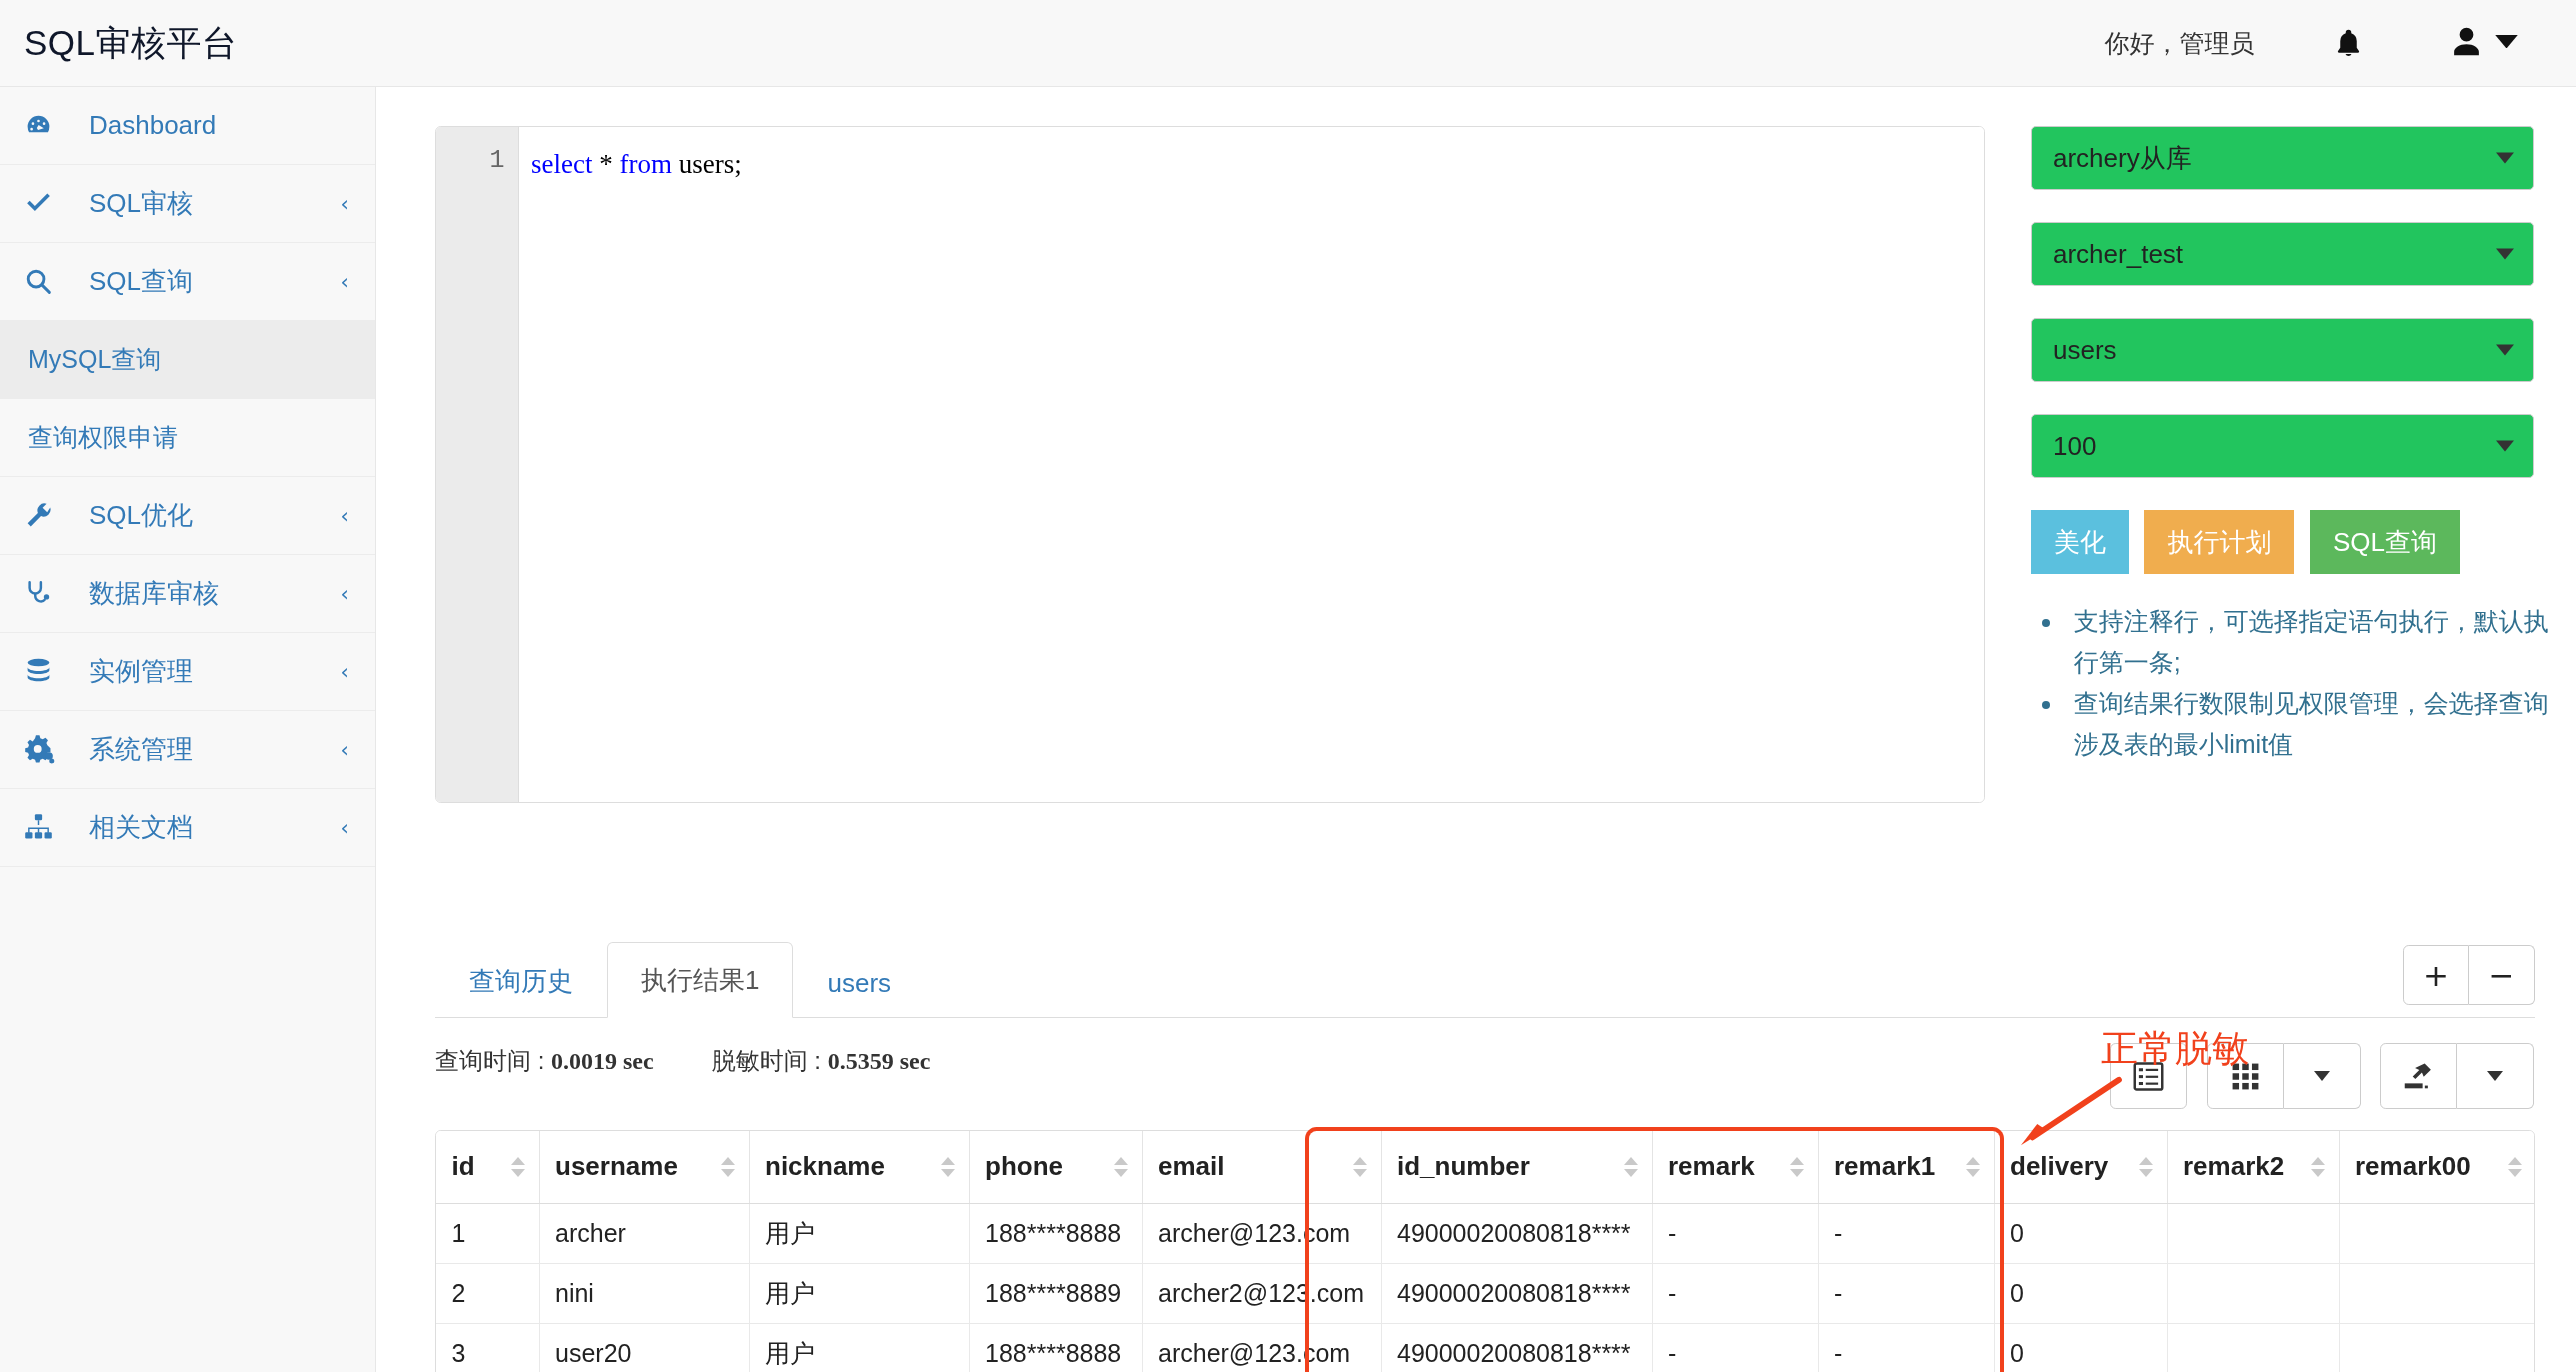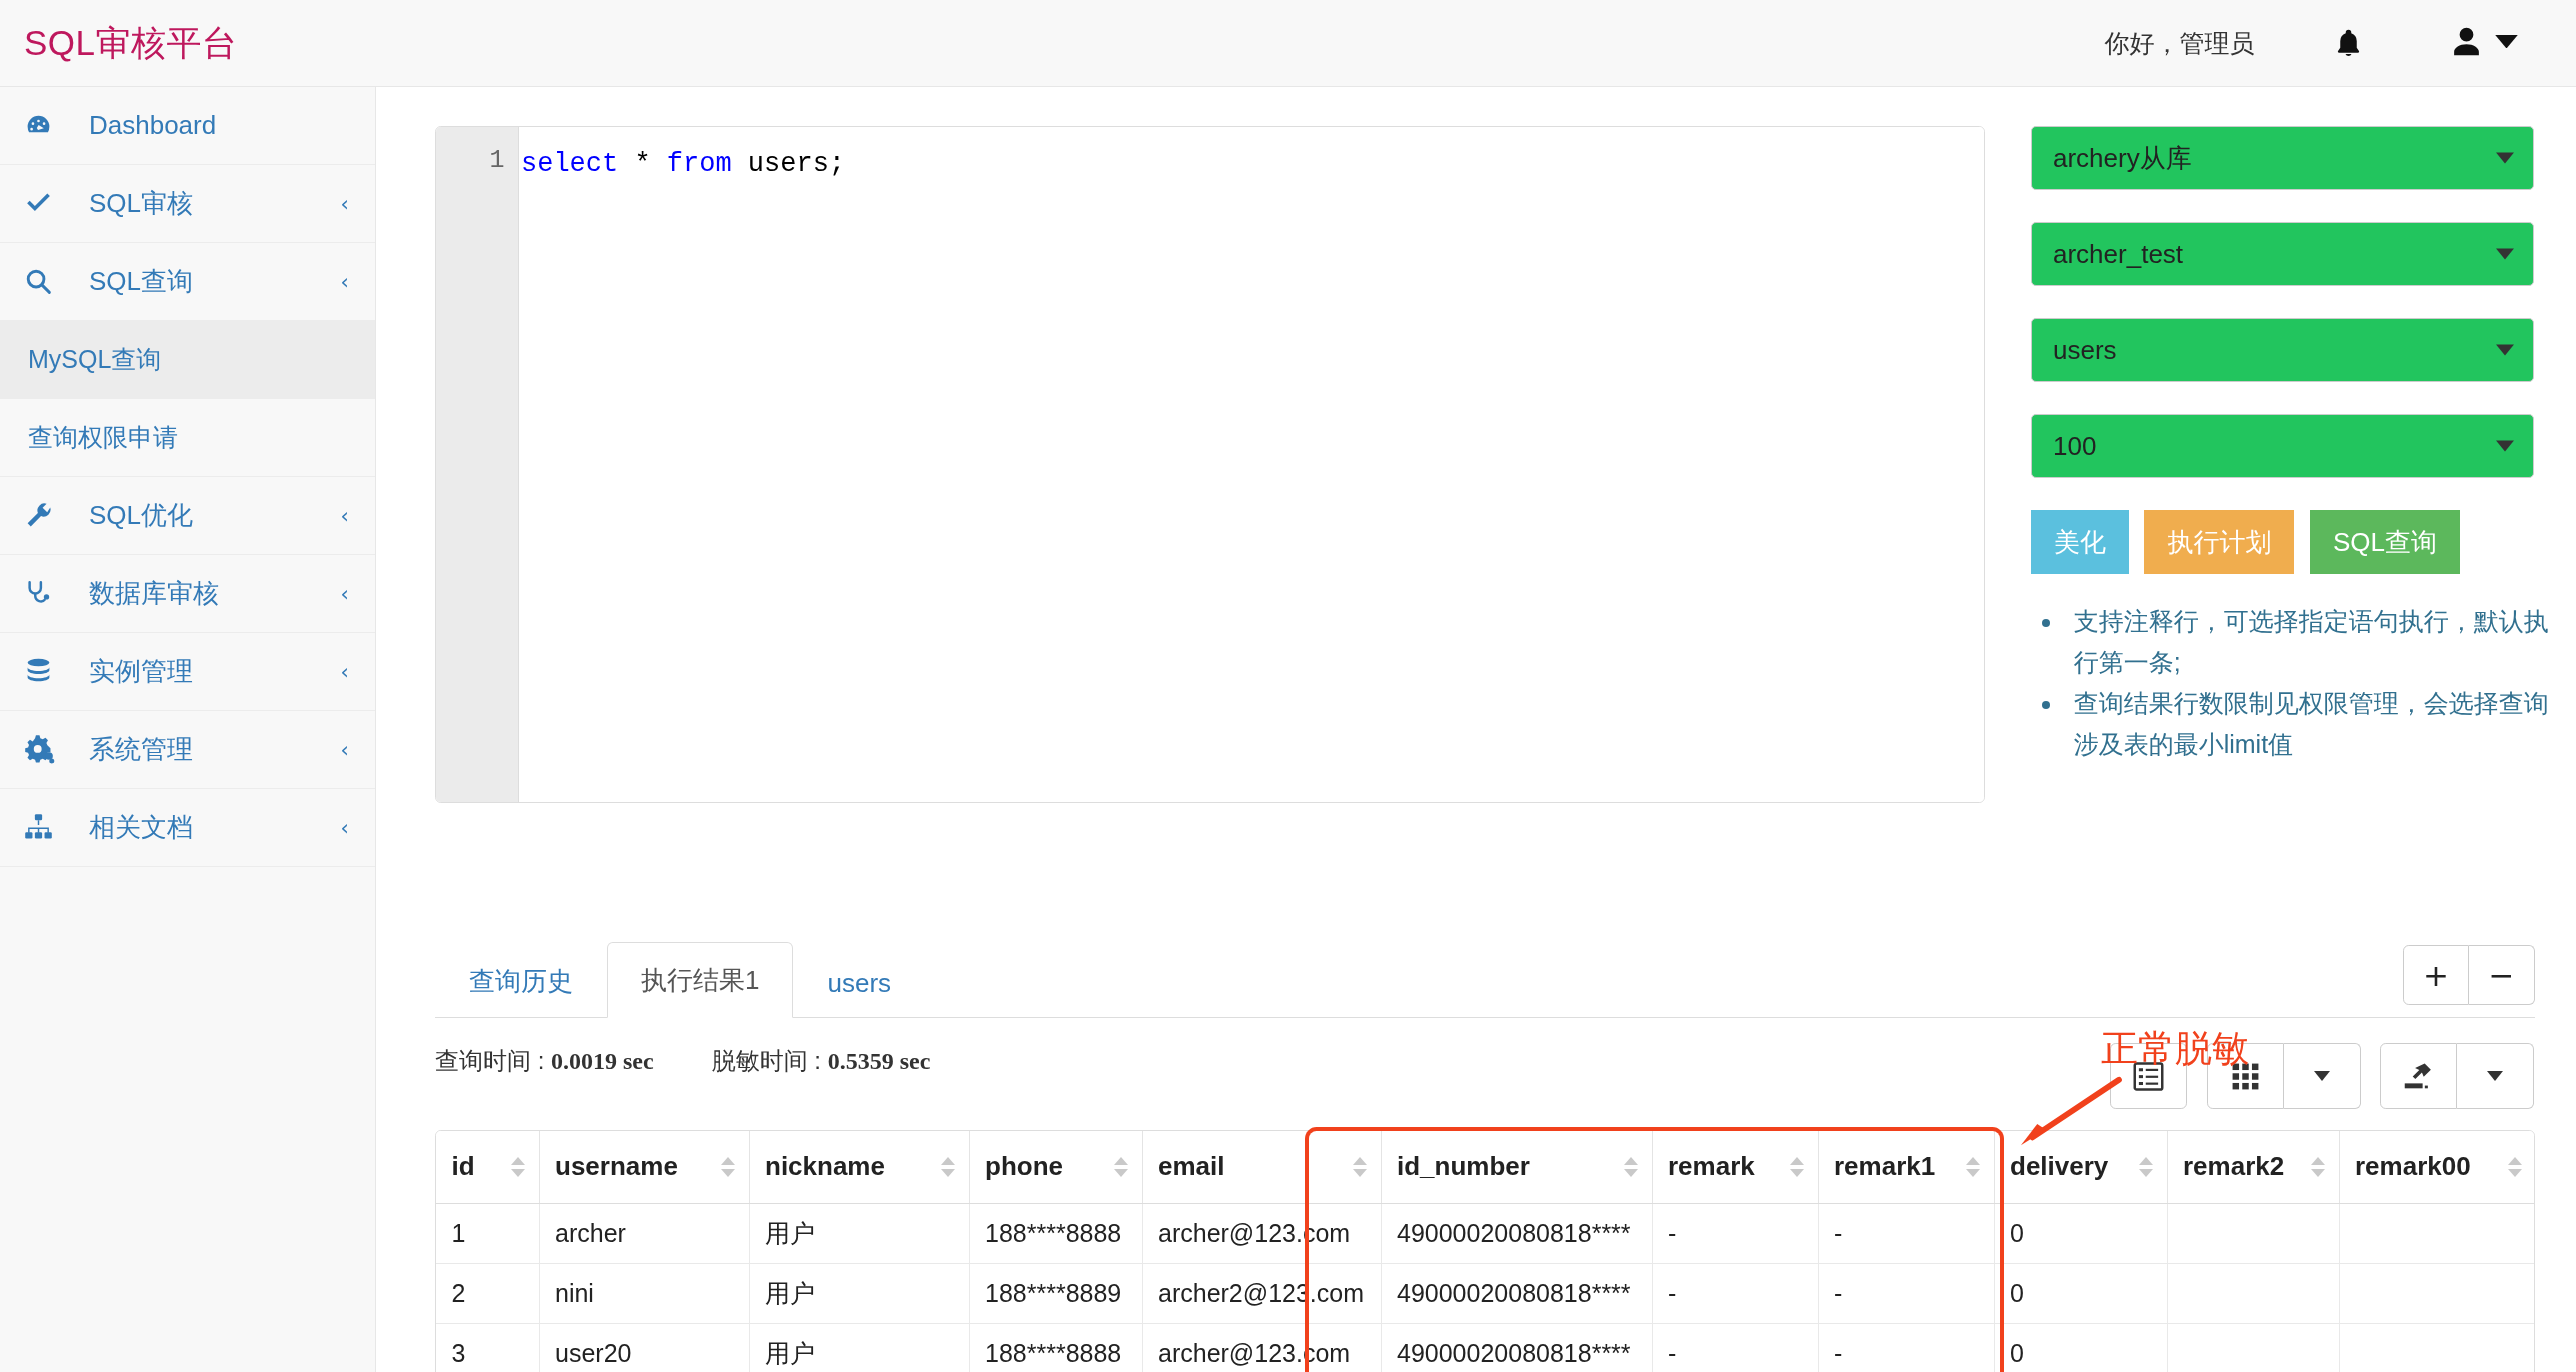--- a/index.html
+++ b/index.html
@@ -12,21 +12,21 @@
 
   
   #topbar {
     position: absolute; left: 0; top: 0; width: 2576px; height: 87px;
     background: #f8f8f8;
     border-bottom: 1px solid #e7e7e7;
     display: flex; align-items: center;
   }
   #brand {
     margin-left: 24px;
-    font-size: 35px; color: #be185d; letter-spacing: 0.5px;
+    font-size: 35px; color: #0f172a; letter-spacing: 0.5px;
   }
   #topbar-right {
     margin-left: auto; margin-right: 58px;
     display: flex; align-items: center; gap: 8px;
   }
   #greeting { font-size: 25px; color: #333; margin-right: 70px; }
   .hdr-icon-btn {
     display: flex; align-items: center; justify-content: center;
     color: #111; cursor: pointer;
   }
@@ -86,22 +86,22 @@
     position: absolute; left: 0; top: 0; width: 83px; height: 677px;
     background: #ebebeb; border-right: 1px solid #ddd;
   }
   #editor-gutter .lineno {
     text-align: right; padding-right: 13.5px; padding-top: 19.4px;
     font-family: "Liberation Mono", "DejaVu Sans Mono", monospace;
     font-size: 25px; color: #666;
   }
   #editor-code {
     position: absolute; left: 83px; top: 0; right: 0; height: 677px;
-    padding-top: 19.4px; padding-left: 2px;
-    font-family: Liberation Mono, monospace;
+    padding-top: 19.4px; padding-left: 12px;
+    font-family: Liberation Serif, serif;
     font-size: 27px; line-height: 37px; color: #000;
     background: #fff;
     white-space: pre;
   }
   #editor-code .kw { color: #0000ff; }
   #editor-code .op { color: #000; }
   #editor-line1-bg {
     position: absolute; left: 83px; top: 0; width: 1142px; height: 41px;
     background: #ebebeb;
   }

